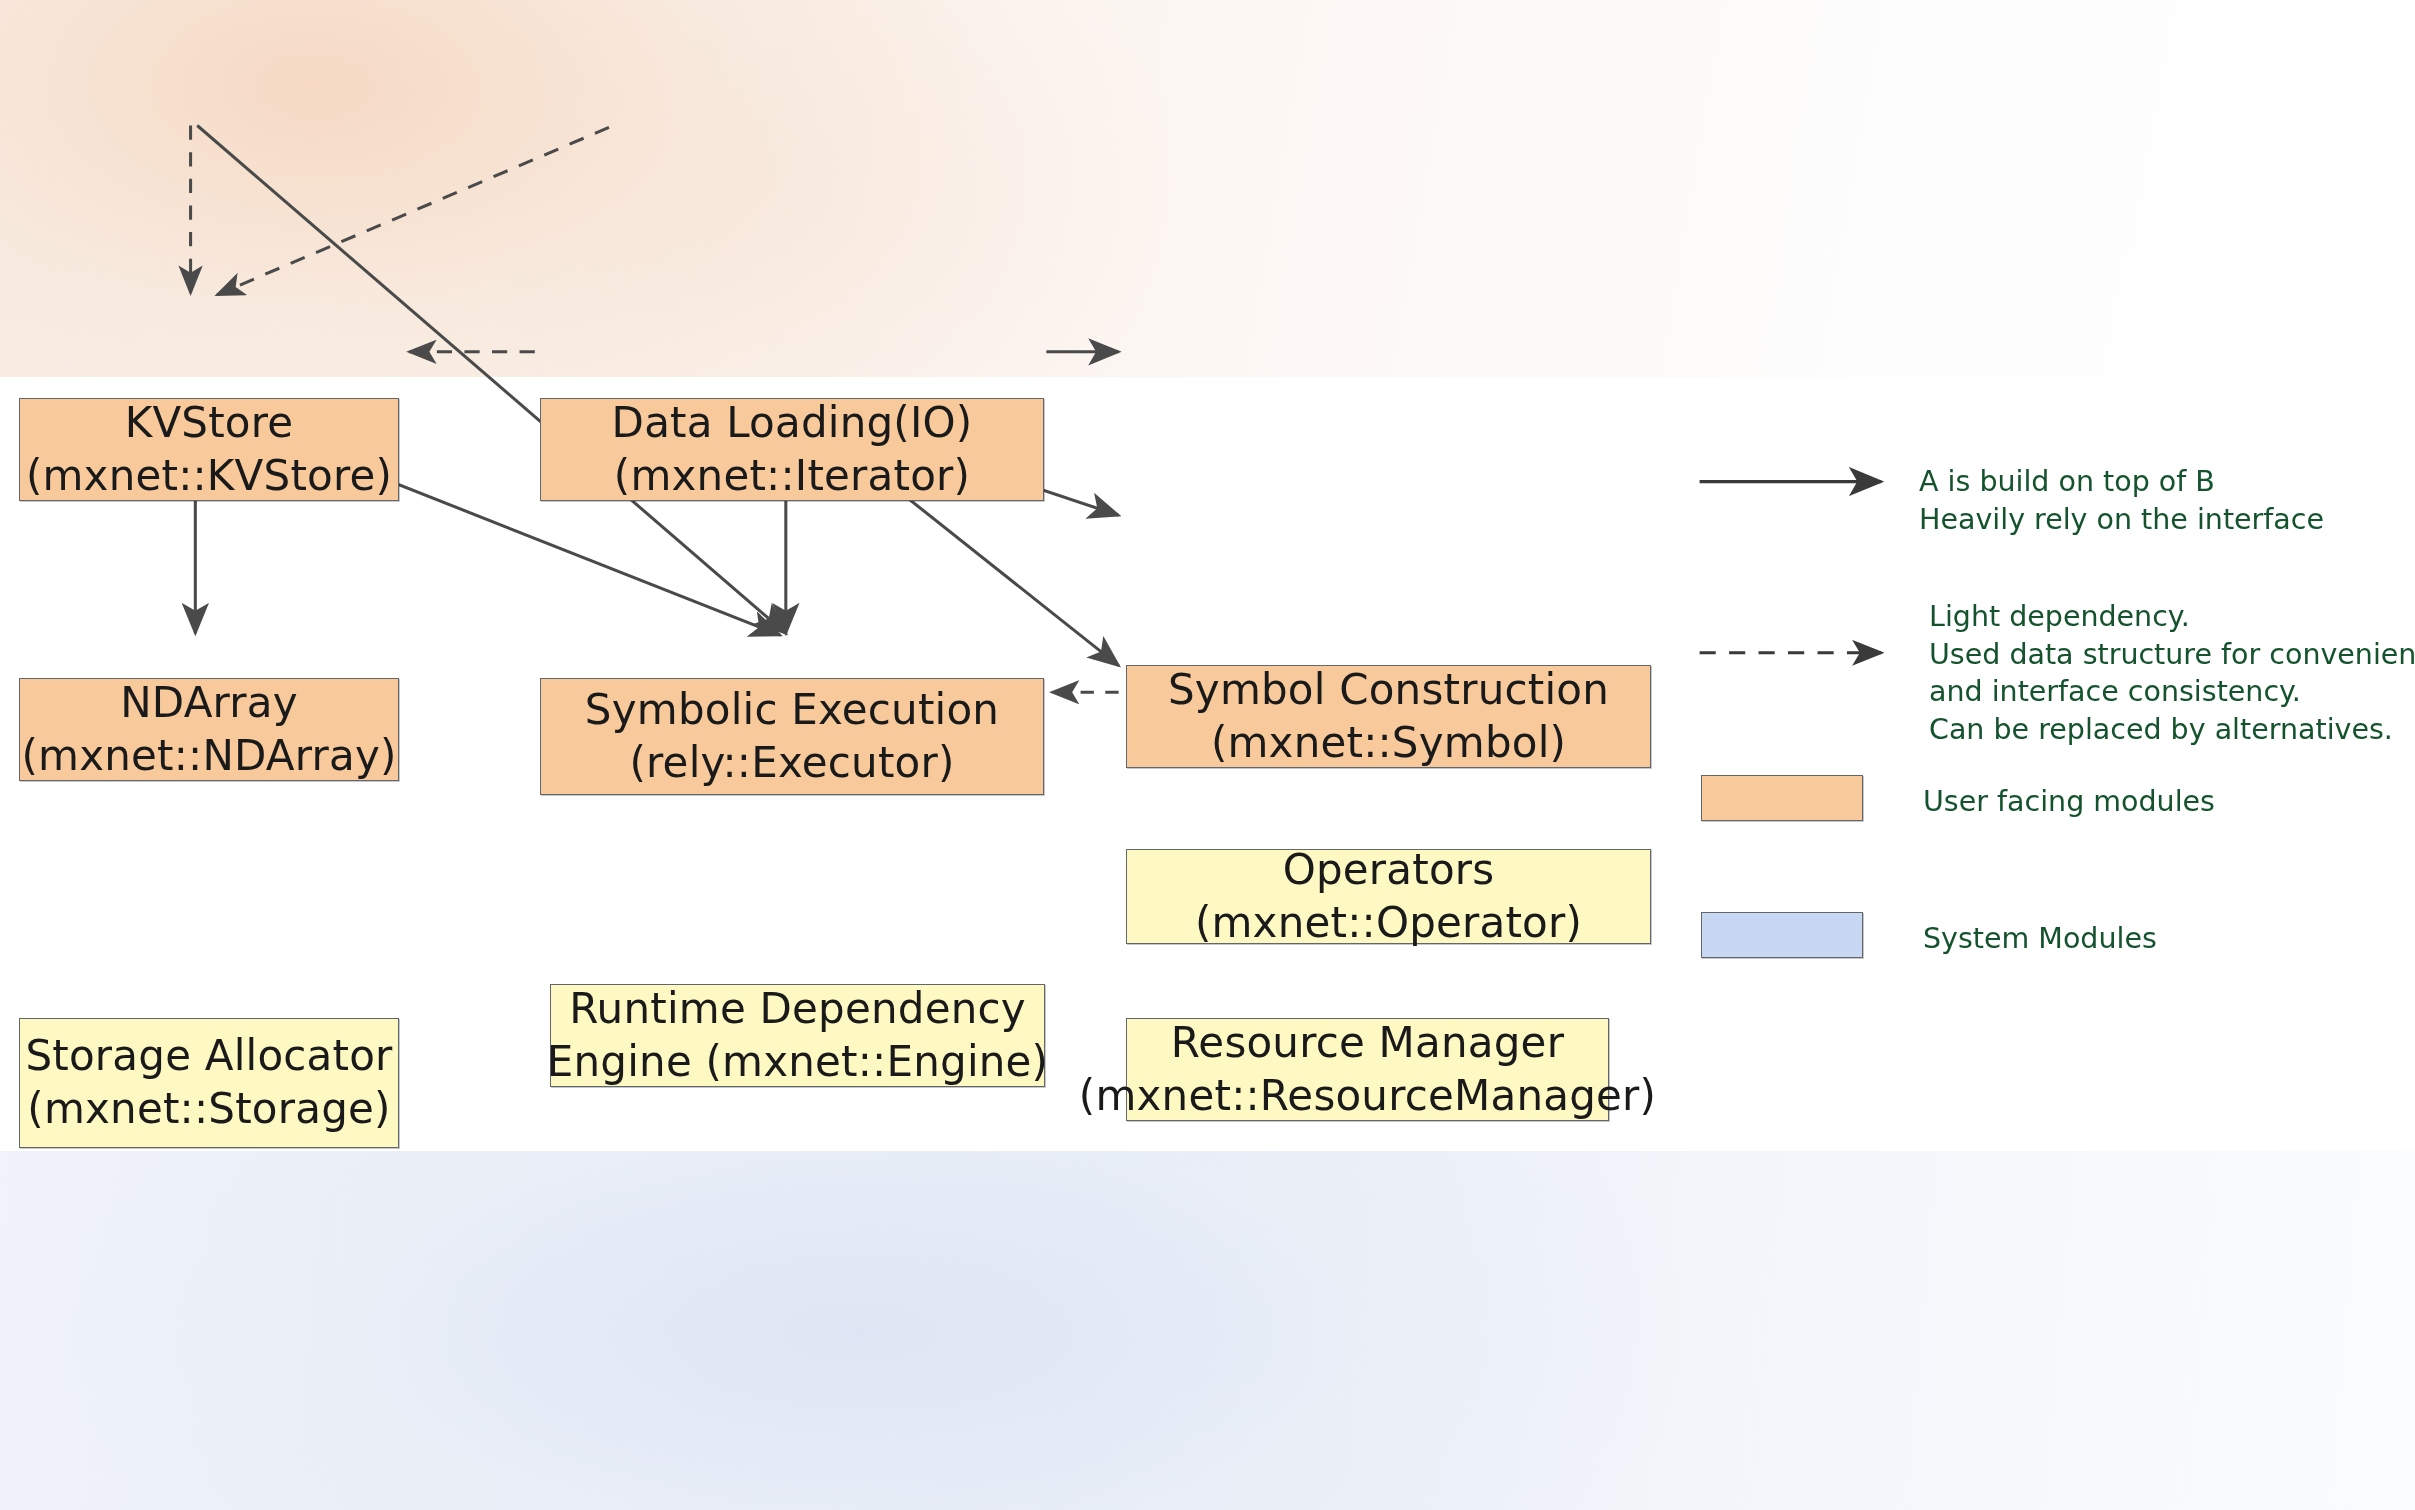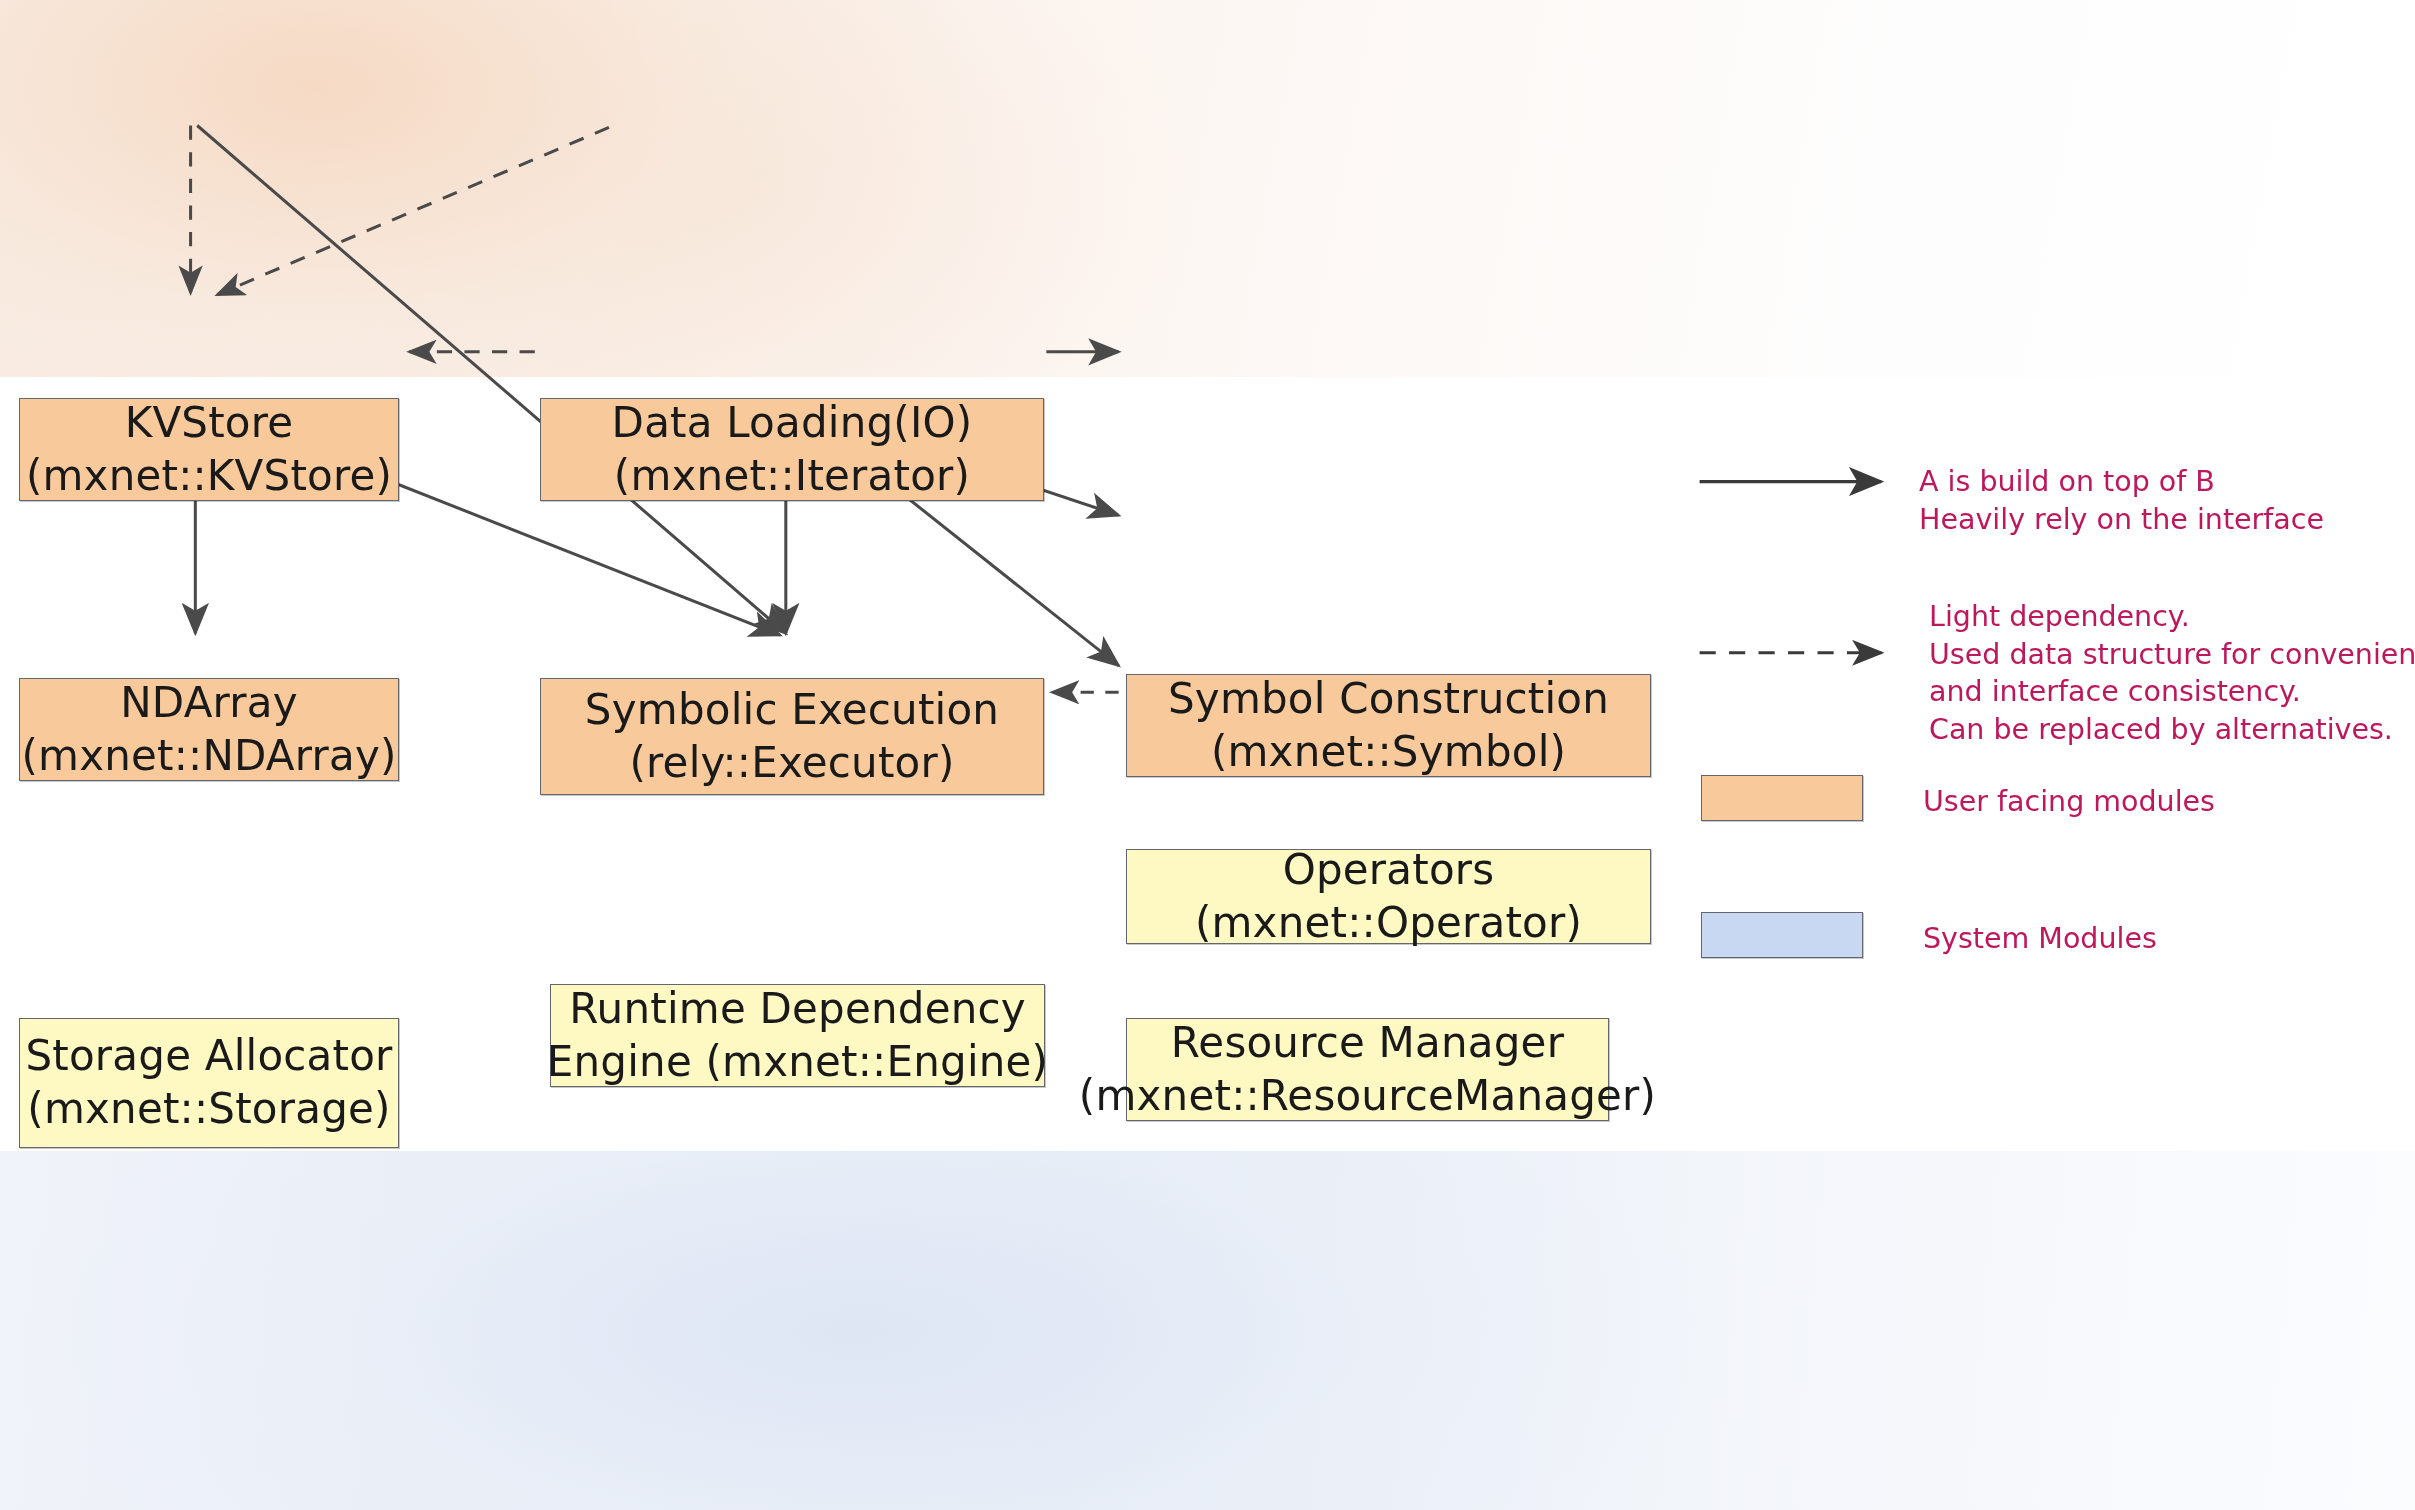--- a/index.html
+++ b/index.html
@@ -65,21 +65,21 @@
     z-index: 3;
   }
   .node .ln { display: block; white-space: nowrap; }
   .user-mod { background: #f8ca9b; }
   .sys-mod  { background: #fef9c3; }
 
   
   #legend { position: absolute; left: 0; top: 377px; width: 2416px; height: 774px; }
   .legend-text {
     position: absolute;
-    color: #be185d;
+    color: #14532d;
     font-size: 28.5px;
     line-height: 1.32;
     white-space: nowrap;
   }
   .swatch {
     position: absolute;
     box-sizing: border-box;
     width: 162px; height: 46px;
     border: 1.9px solid #63666b;
     box-shadow: 1px 1px 0 rgba(0,0,0,0.22);
@@ -146,21 +146,21 @@
     <div class="node user-mod" style="left:19px;top:301px;width:380px;height:103px;">
       <span class="ln">NDArray</span>
       <span class="ln">(mxnet::NDArray)</span>
     </div>
 
     <div class="node user-mod" style="left:540px;top:301px;width:504px;height:117px;">
       <span class="ln">Symbolic Execution</span>
       <span class="ln">(rely::Executor)</span>
     </div>
 
-    <div class="node user-mod" style="left:1126px;top:297px;width:525px;height:103px;">
+    <div class="node user-mod" style="left:1126px;top:288px;width:525px;height:103px;">
       <span class="ln">Symbol Construction</span>
       <span class="ln">(mxnet::Symbol)</span>
     </div>
 
     <div class="node sys-mod" style="left:1126px;top:472px;width:525px;height:95px;">
       <span class="ln">Operators</span>
       <span class="ln">(mxnet::Operator)</span>
     </div>
 
     <div class="node sys-mod" style="left:19px;top:641px;width:380px;height:130px;">

